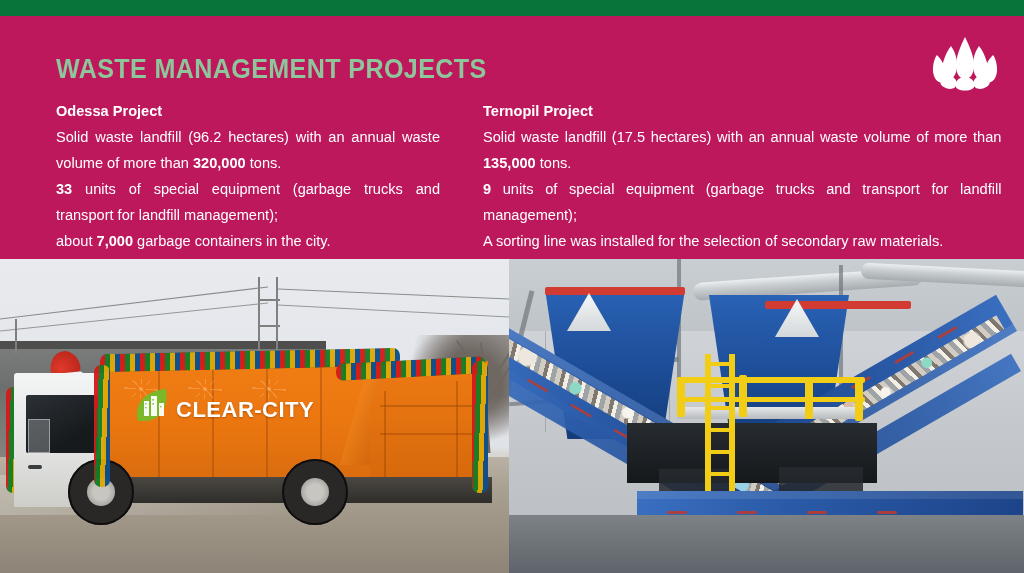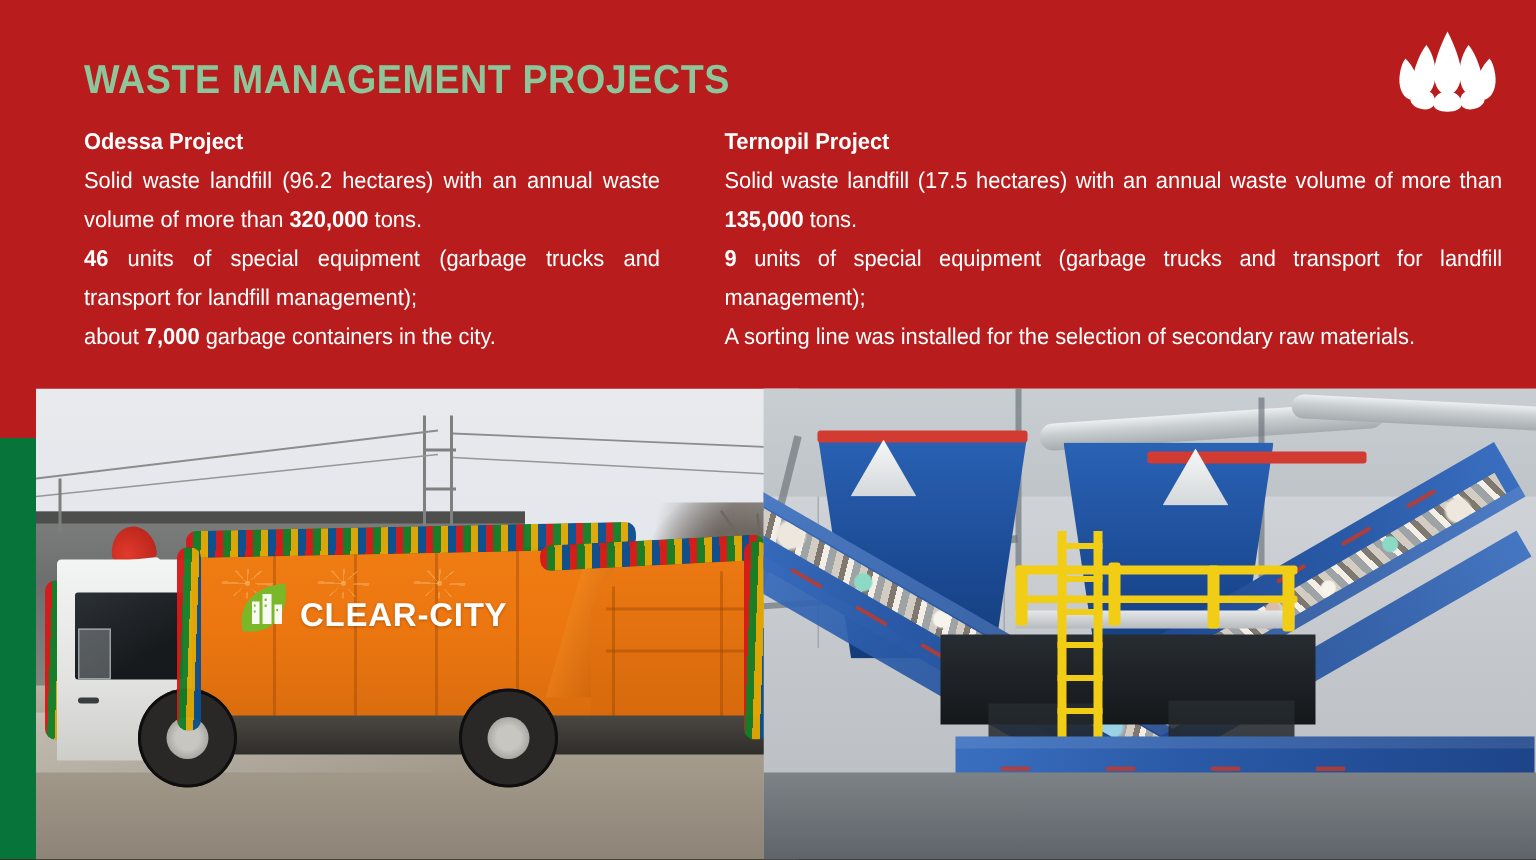--- a/index.html
+++ b/index.html
@@ -4,22 +4,22 @@
 <style>
   html,body{margin:0;padding:0;background:#222;}
   *{box-sizing:border-box;}
   .slide{
     position:relative;width:1024px;height:573px;overflow:hidden;
     background:#07743a;font-family:"Liberation Sans",sans-serif;
   }
 
   
   .green-panel{
-    position:absolute;left:0;top:0;width:1024px;height:292px;
-    background:#b91c1c;overflow:hidden;
+    position:absolute;left:0;top:16px;width:1024px;height:292px;
+    background:#be185d;overflow:hidden;
   }
   .slide-title{
     position:absolute;left:56px;top:38px;
     font-size:27px;font-weight:bold;letter-spacing:.4px;
     color:#8ec69b;
     font-family:"Liberation Sans",sans-serif;
     transform:scaleX(.93);transform-origin:left center;
     white-space:nowrap;
   }
 
@@ -48,21 +48,21 @@
   .banner{
     position:absolute;left:0;top:228px;width:1024px;
     text-align:center;color:#ffffff;
     font-size:16.5px;font-weight:bold;letter-spacing:.1px;
   }
   .banner span{display:inline-block;transform:scaleX(.97);}
 
   
   .photos{position:absolute;left:0;top:259px;width:1024px;height:314px;}
   .photo{position:absolute;top:0;height:314px;overflow:hidden;}
-  .photo-left{left:0;width:509px;margin-left:24px;}
+  .photo-left{left:0;width:509px;}
   .photo-right{left:509px;width:515px;}
 
   
   .pl-sky{
     position:absolute;inset:0;
     background:linear-gradient(#e8eaee 0%,#e2e5ea 45%,#dfe2e6 60%,#d8d7d2 62%,#cfc9bd 100%);
   }
   .pl-ground{
     position:absolute;left:0;bottom:0;width:100%;height:116px;
     background:linear-gradient(#b9b2a4 0%,#a79f90 30%,#9d9486 60%,#8d8477 100%);
@@ -293,21 +293,21 @@
           <path d="M36 44 C41 44 45 47 45.5 51.5 C46 55.5 41.5 57.5 36 57.5 C30.5 57.5 26 55.5 26.5 51.5 C27 47 31 44 36 44 Z"></path>
           <path d="M21 43 C25.5 44 28 47 27.5 51 C27 55 23 56.8 18 55.5 C13 54.2 10.5 51 11.5 47.6 C12.4 44.6 16.5 42 21 43 Z"></path>
           <path d="M51 43 C46.5 44 44 47 44.5 51 C45 55 49 56.8 54 55.5 C59 54.2 61.5 51 60.5 47.6 C59.6 44.6 55.5 42 51 43 Z"></path>
         </g>
       </svg>
     </div>
 
     <div class="col col-left">
       <span class="heading">Odessa Project</span>
       <p><span>Solid waste landfill (96.2 hectares) with an annual waste volume of more than </span><b>320,000</b><span> tons.</span></p>
-      <p><b>46</b><span> units of special equipment (garbage trucks and transport for landfill management);</span></p>
+      <p><b>33</b><span> units of special equipment (garbage trucks and transport for landfill management);</span></p>
       <p class="lastline"><span>about </span><b>7,000</b><span> garbage containers in the city.</span></p>
     </div>
 
     <div class="col col-right">
       <span class="heading">Ternopil Project</span>
       <p><span>Solid waste landfill (17.5 hectares) with an annual waste volume of more than </span><b>135,000</b><span> tons.</span></p>
       <p><b>9</b><span> units of special equipment (garbage trucks and transport for landfill management);</span></p>
       <p class="lastline">A sorting line was installed for the selection of secondary raw materials.</p>
     </div>
 

